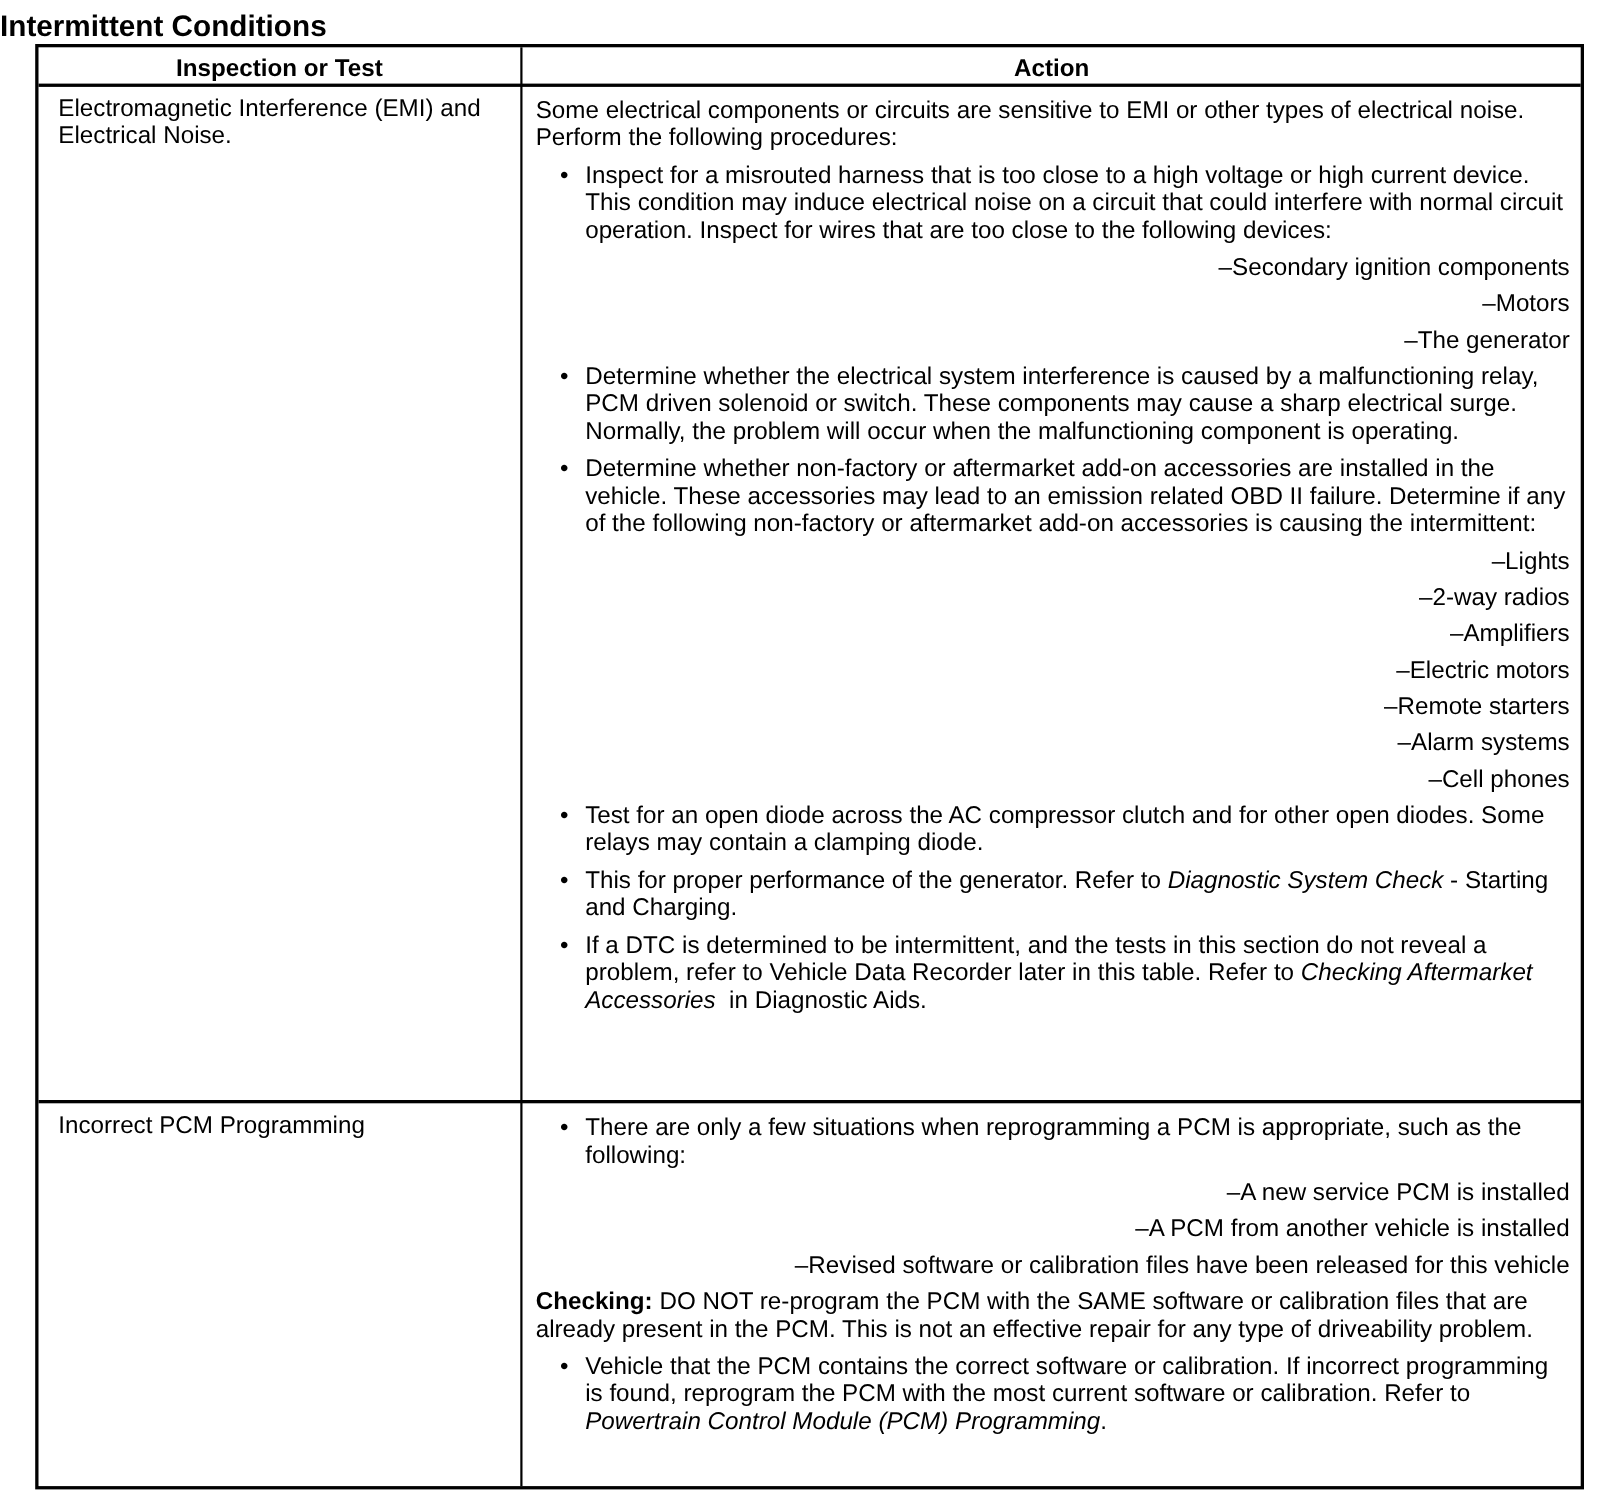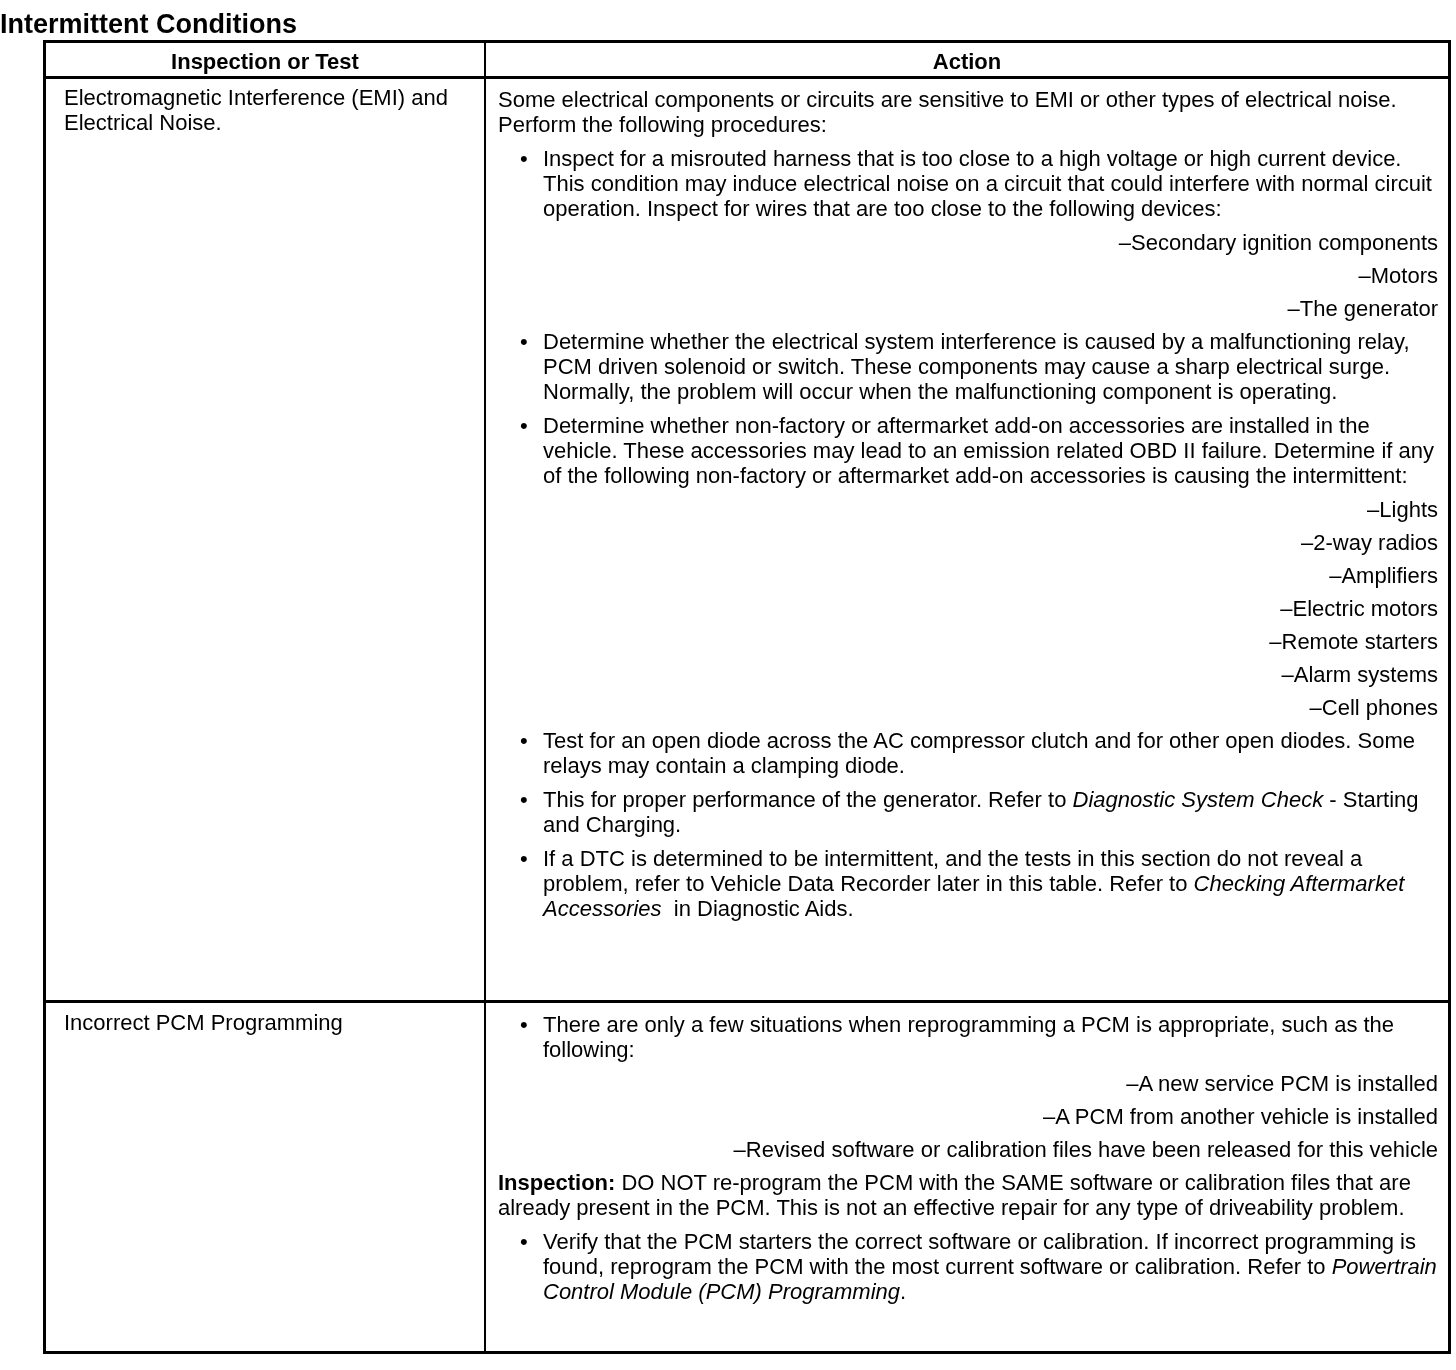--- a/index.html
+++ b/index.html
@@ -7,21 +7,21 @@
       width: 1456px; height: 1370px; position: relative; overflow: hidden;
       font-family: "Liberation Sans", sans-serif; color: #000;
     }
     .title {
       position: absolute; top: 6px; left: 0; width: 1356px; text-align: left;
       font-weight: bold; font-size: 27px; line-height: 36px;
       transform: translateX(0px);
     }
     .tbl {
       position: absolute; left: 32px; top: 40px; width: 1408px; height: 1314px;
-      border: 3px solid #000; box-sizing: border-box; margin-left: 11px;
+      border: 3px solid #000; box-sizing: border-box;
     }
     .col-div {
       position: absolute; left: 438px; top: 0; bottom: 0; width: 2px; background: #000;
     }
     .hdr-line {
       position: absolute; left: 0; right: 0; top: 33px; height: 3px; background: #000;
     }
     .row-line {
       position: absolute; left: 0; right: 0; top: 957px; height: 3px; background: #000;
     }
@@ -83,16 +83,16 @@
     <div class="bullet"><span>This for proper performance of the generator. Refer to </span><span class="ital">Diagnostic System Check</span><span> - Starting and Charging.</span></div>
     <div class="bullet"><span>If a DTC is determined to be intermittent, and the tests in this section do not reveal a problem, refer to Vehicle Data Recorder later in this table. Refer to </span><span class="ital">Checking Aftermarket Accessories</span><span style="white-space:pre;">  in Diagnostic Aids.</span></div>
   </div>
 
   <div class="cell-left" style="top:967px;">Incorrect PCM Programming</div>
   <div class="cell-right" style="top:969px;">
     <div class="bullet">There are only a few situations when reprogramming a PCM is appropriate, such as the following:</div>
     <div class="sub">A new service PCM is installed</div>
     <div class="sub">A PCM from another vehicle is installed</div>
     <div class="sub">Revised software or calibration files have been released for this vehicle</div>
-    <p class="para"><span class="bold">Inspection:</span><span> DO NOT re-program the PCM with the SAME software or calibration files that are already present in the PCM. This is not an effective repair for any type of driveability problem.</span></p>
-    <div class="bullet"><span>Verify that the PCM starters the correct software or calibration. If incorrect programming is found, reprogram the PCM with the most current software or calibration. Refer to </span><span class="ital">Powertrain Control Module (PCM) Programming</span><span>.</span></div>
+    <p class="para"><span class="bold">Checking:</span><span> DO NOT re-program the PCM with the SAME software or calibration files that are already present in the PCM. This is not an effective repair for any type of driveability problem.</span></p>
+    <div class="bullet"><span>Vehicle that the PCM contains the correct software or calibration. If incorrect programming is found, reprogram the PCM with the most current software or calibration. Refer to </span><span class="ital">Powertrain Control Module (PCM) Programming</span><span>.</span></div>
   </div>
 </div>
 
 </body></html>

